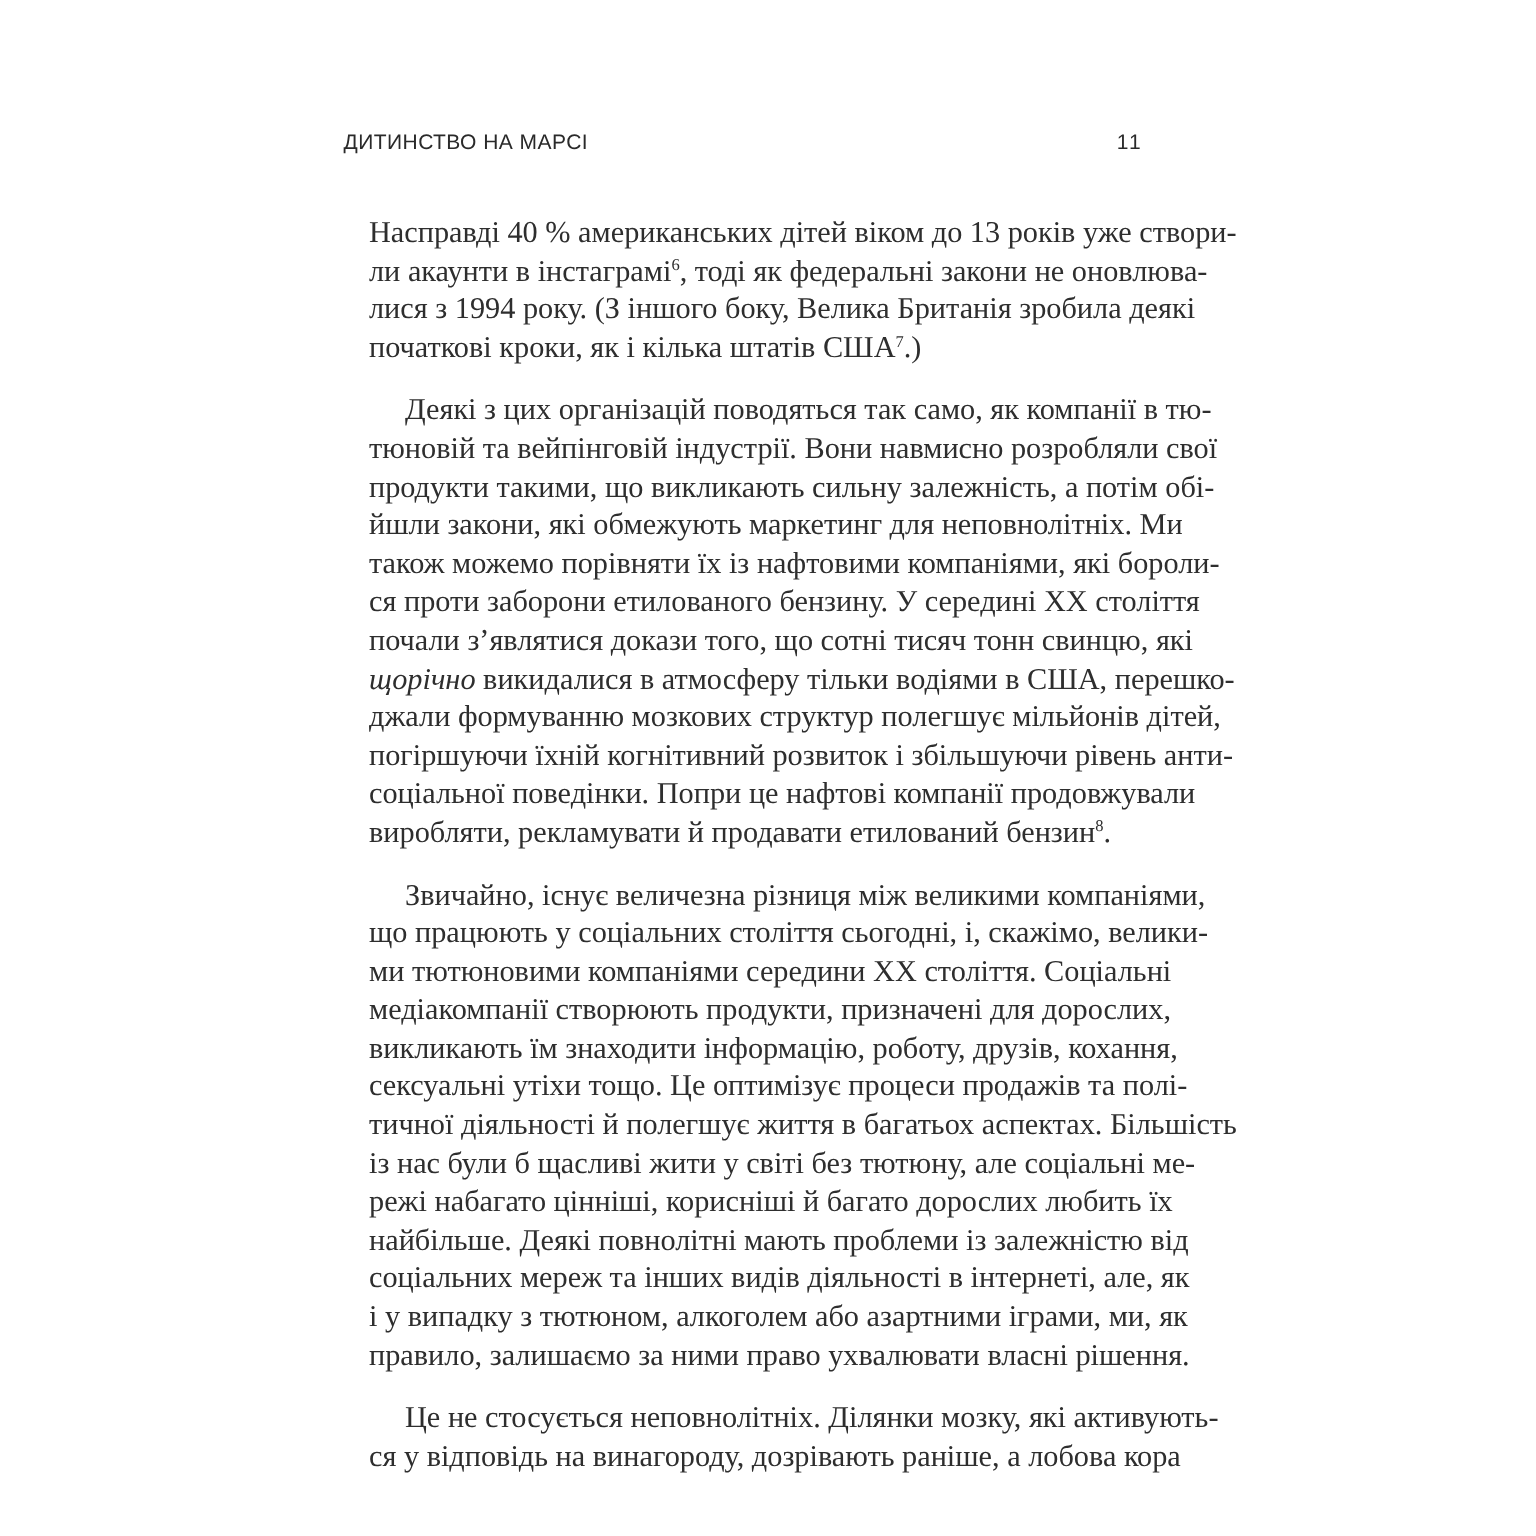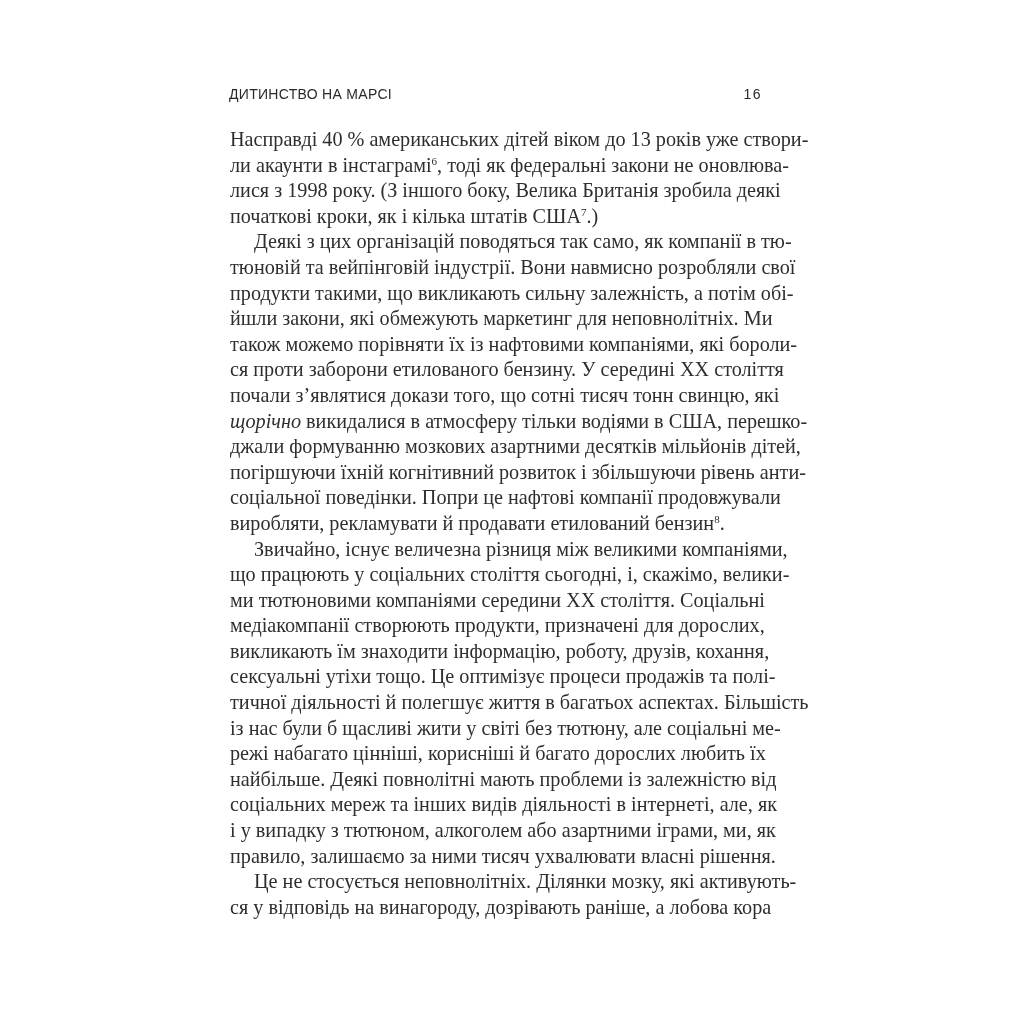--- a/index.html
+++ b/index.html
@@ -47,21 +47,21 @@
     position: absolute;
     top: 127px;
     left: 0;
     width: 533px;
     font-family: "Liberation Serif", "DejaVu Serif", serif;
     font-size: 20.2px;
     line-height: 25.6px;
     color: #2e2e2e;
   }
   .body-text p {
-    margin: 0;
+    margin: 16px;
     text-align: justify;
     text-align-last: left;
     hyphens: manual;
   }
   .line {
     display: block;
     text-align: justify;
     text-align-last: justify;
     white-space: nowrap;
   }
@@ -78,57 +78,57 @@
   }
   em {
   }
 </style>
 </head>
 <body>
 
 <div class="page">
   <div class="running-head">
     <span class="title">ДИТИНСТВО НА МАРСІ</span>
-    <span class="folio">16</span>
+    <span class="folio">11</span>
   </div>
 
   <div class="body-text" id="body-text">
       <p>
         <span class="line">Насправді 40 % американських дітей віком до 13 років уже створи-</span>
         <span class="line">ли акаунти в інстаграмі<sup>6</sup>, тоді як федеральні закони не оновлюва-</span>
-        <span class="line">лися з 1998 року. (З іншого боку, Велика Британія зробила деякі</span>
+        <span class="line">лися з 1994 року. (З іншого боку, Велика Британія зробила деякі</span>
         <span class="line last">початкові кроки, як і кілька штатів США<sup>7</sup>.)</span>
       </p>
       <p>
         <span class="line first">Деякі з цих організацій поводяться так само, як компанії в тю-</span>
         <span class="line">тюновій та вейпінговій індустрії. Вони навмисно розробляли свої</span>
         <span class="line">продукти такими, що викликають сильну залежність, а потім обі-</span>
         <span class="line">йшли закони, які обмежують маркетинг для неповнолітніх. Ми</span>
         <span class="line">також можемо порівняти їх із нафтовими компаніями, які бороли-</span>
         <span class="line">ся проти заборони етилованого бензину. У середині XX століття</span>
         <span class="line">почали з’являтися докази того, що сотні тисяч тонн свинцю, які</span>
         <span class="line"><em>щорічно</em> викидалися в атмосферу тільки водіями в США, перешко-</span>
-        <span class="line">джали формуванню мозкових азартними десятків мільйонів дітей,</span>
+        <span class="line">джали формуванню мозкових структур полегшує мільйонів дітей,</span>
         <span class="line">погіршуючи їхній когнітивний розвиток і збільшуючи рівень анти-</span>
         <span class="line">соціальної поведінки. Попри це нафтові компанії продовжували</span>
         <span class="line last">виробляти, рекламувати й продавати етилований бензин<sup>8</sup>.</span>
       </p>
       <p>
         <span class="line first">Звичайно, існує величезна різниця між великими компаніями,</span>
         <span class="line">що працюють у соціальних століття сьогодні, і, скажімо, велики-</span>
         <span class="line">ми тютюновими компаніями середини XX століття. Соціальні</span>
         <span class="line">медіакомпанії створюють продукти, призначені для дорослих,</span>
         <span class="line">викликають їм знаходити інформацію, роботу, друзів, кохання,</span>
         <span class="line">сексуальні утіхи тощо. Це оптимізує процеси продажів та полі-</span>
         <span class="line">тичної діяльності й полегшує життя в багатьох аспектах. Більшість</span>
         <span class="line">із нас були б щасливі жити у світі без тютюну, але соціальні ме-</span>
         <span class="line">режі набагато цінніші, корисніші й багато дорослих любить їх</span>
         <span class="line">найбільше. Деякі повнолітні мають проблеми із залежністю від</span>
         <span class="line">соціальних мереж та інших видів діяльності в інтернеті, але, як</span>
         <span class="line">і у випадку з тютюном, алкоголем або азартними іграми, ми, як</span>
-        <span class="line last">правило, залишаємо за ними тисяч ухвалювати власні рішення.</span>
+        <span class="line last">правило, залишаємо за ними право ухвалювати власні рішення.</span>
       </p>
       <p>
         <span class="line first">Це не стосується неповнолітніх. Ділянки мозку, які активують-</span>
         <span class="line">ся у відповідь на винагороду, дозрівають раніше, а лобова кора</span>
       </p>
     </div>
 </div>
 
 </body></html>

